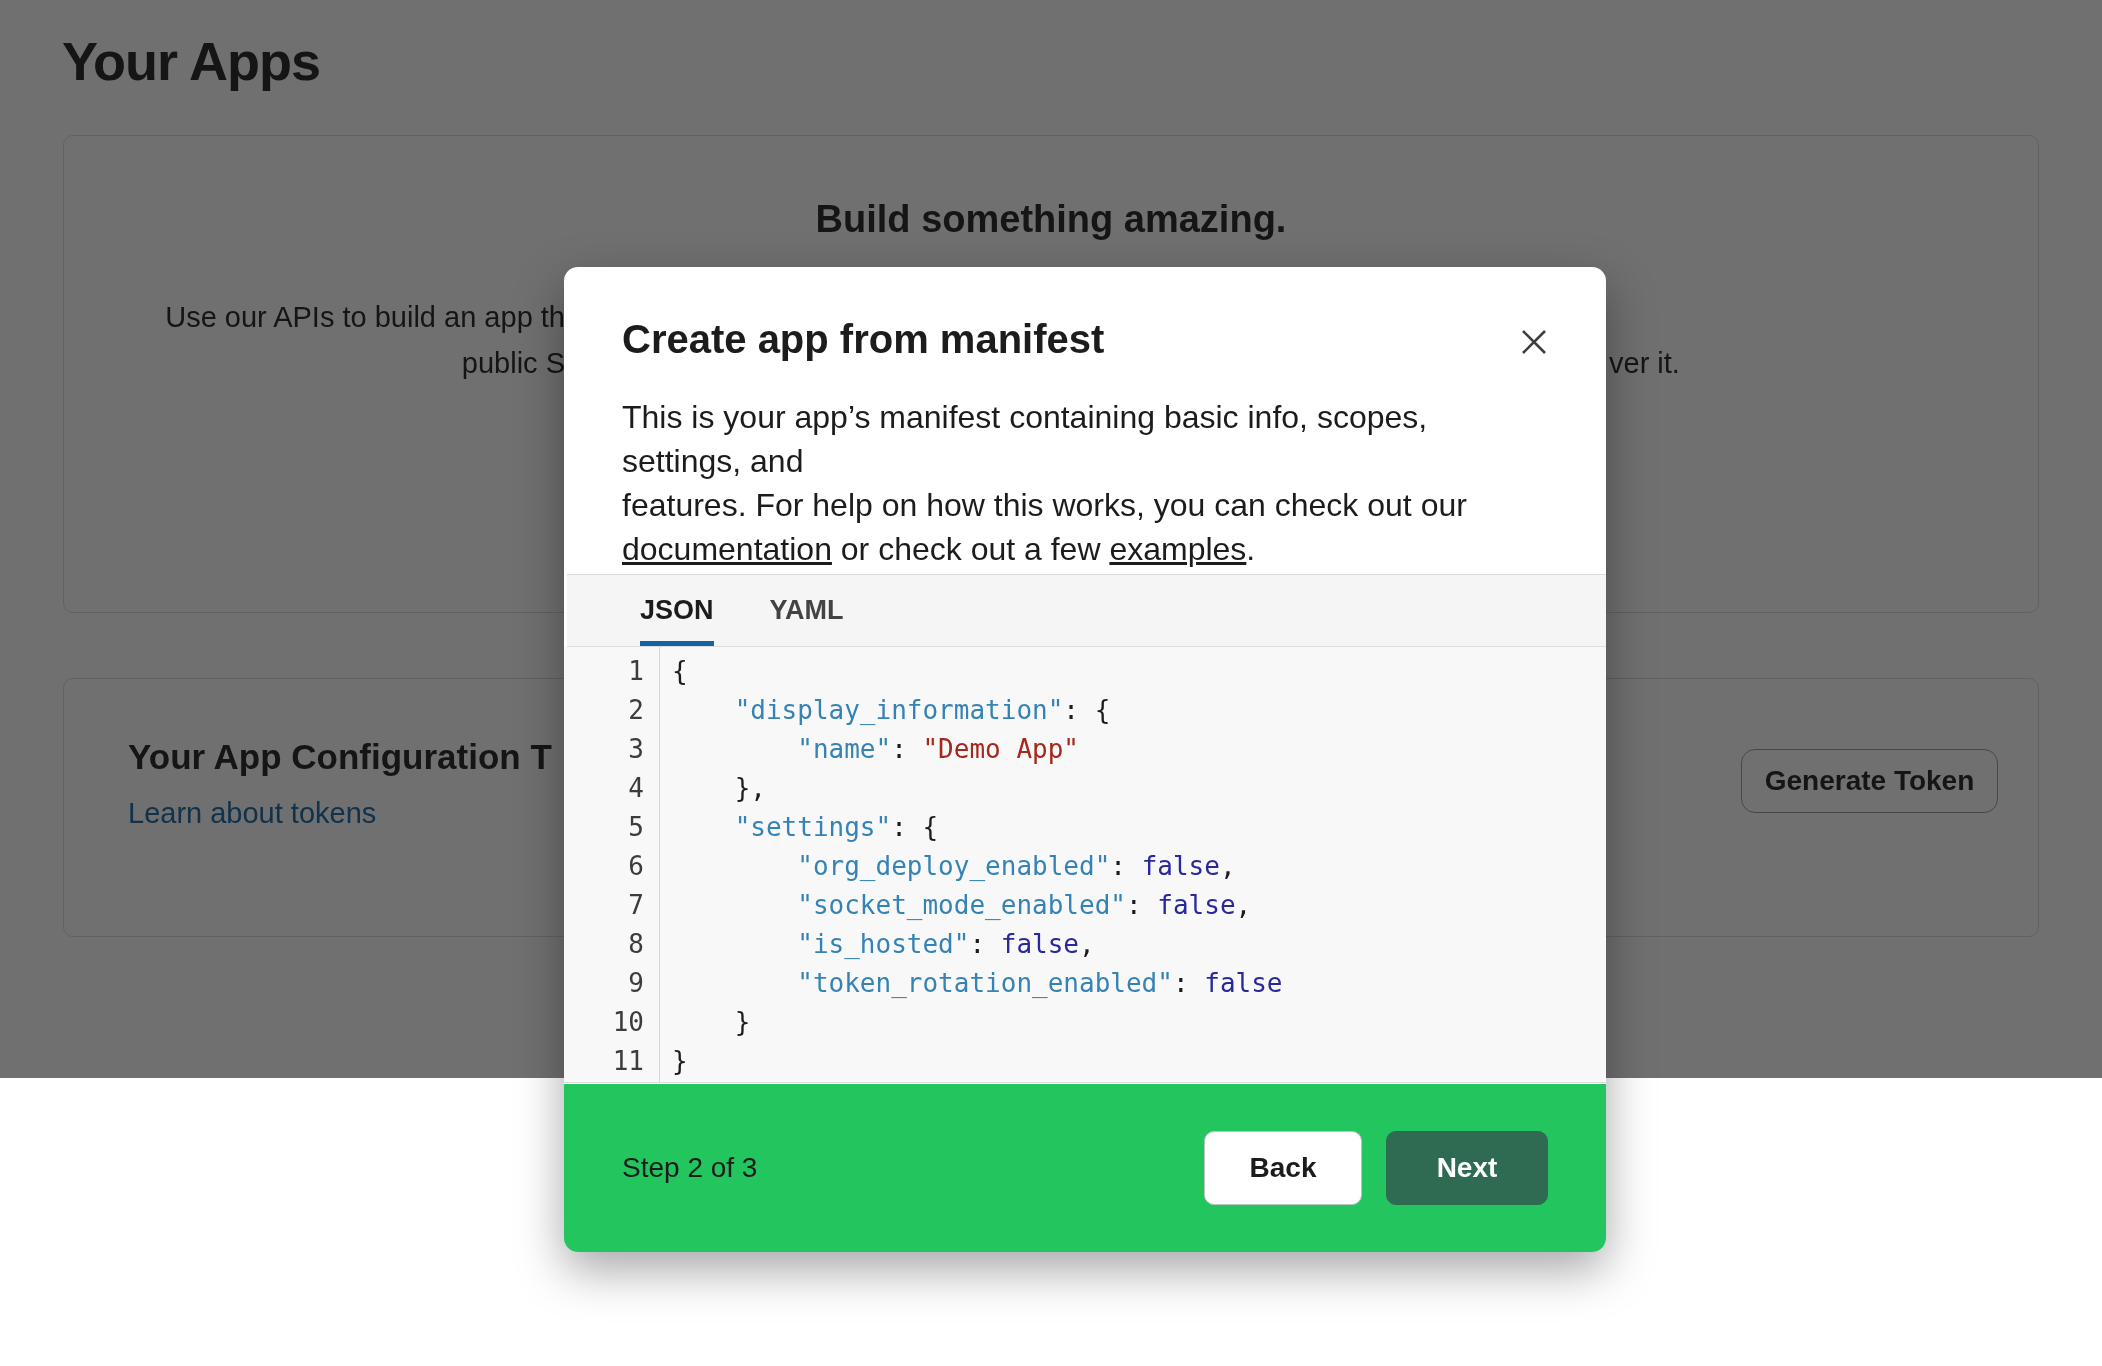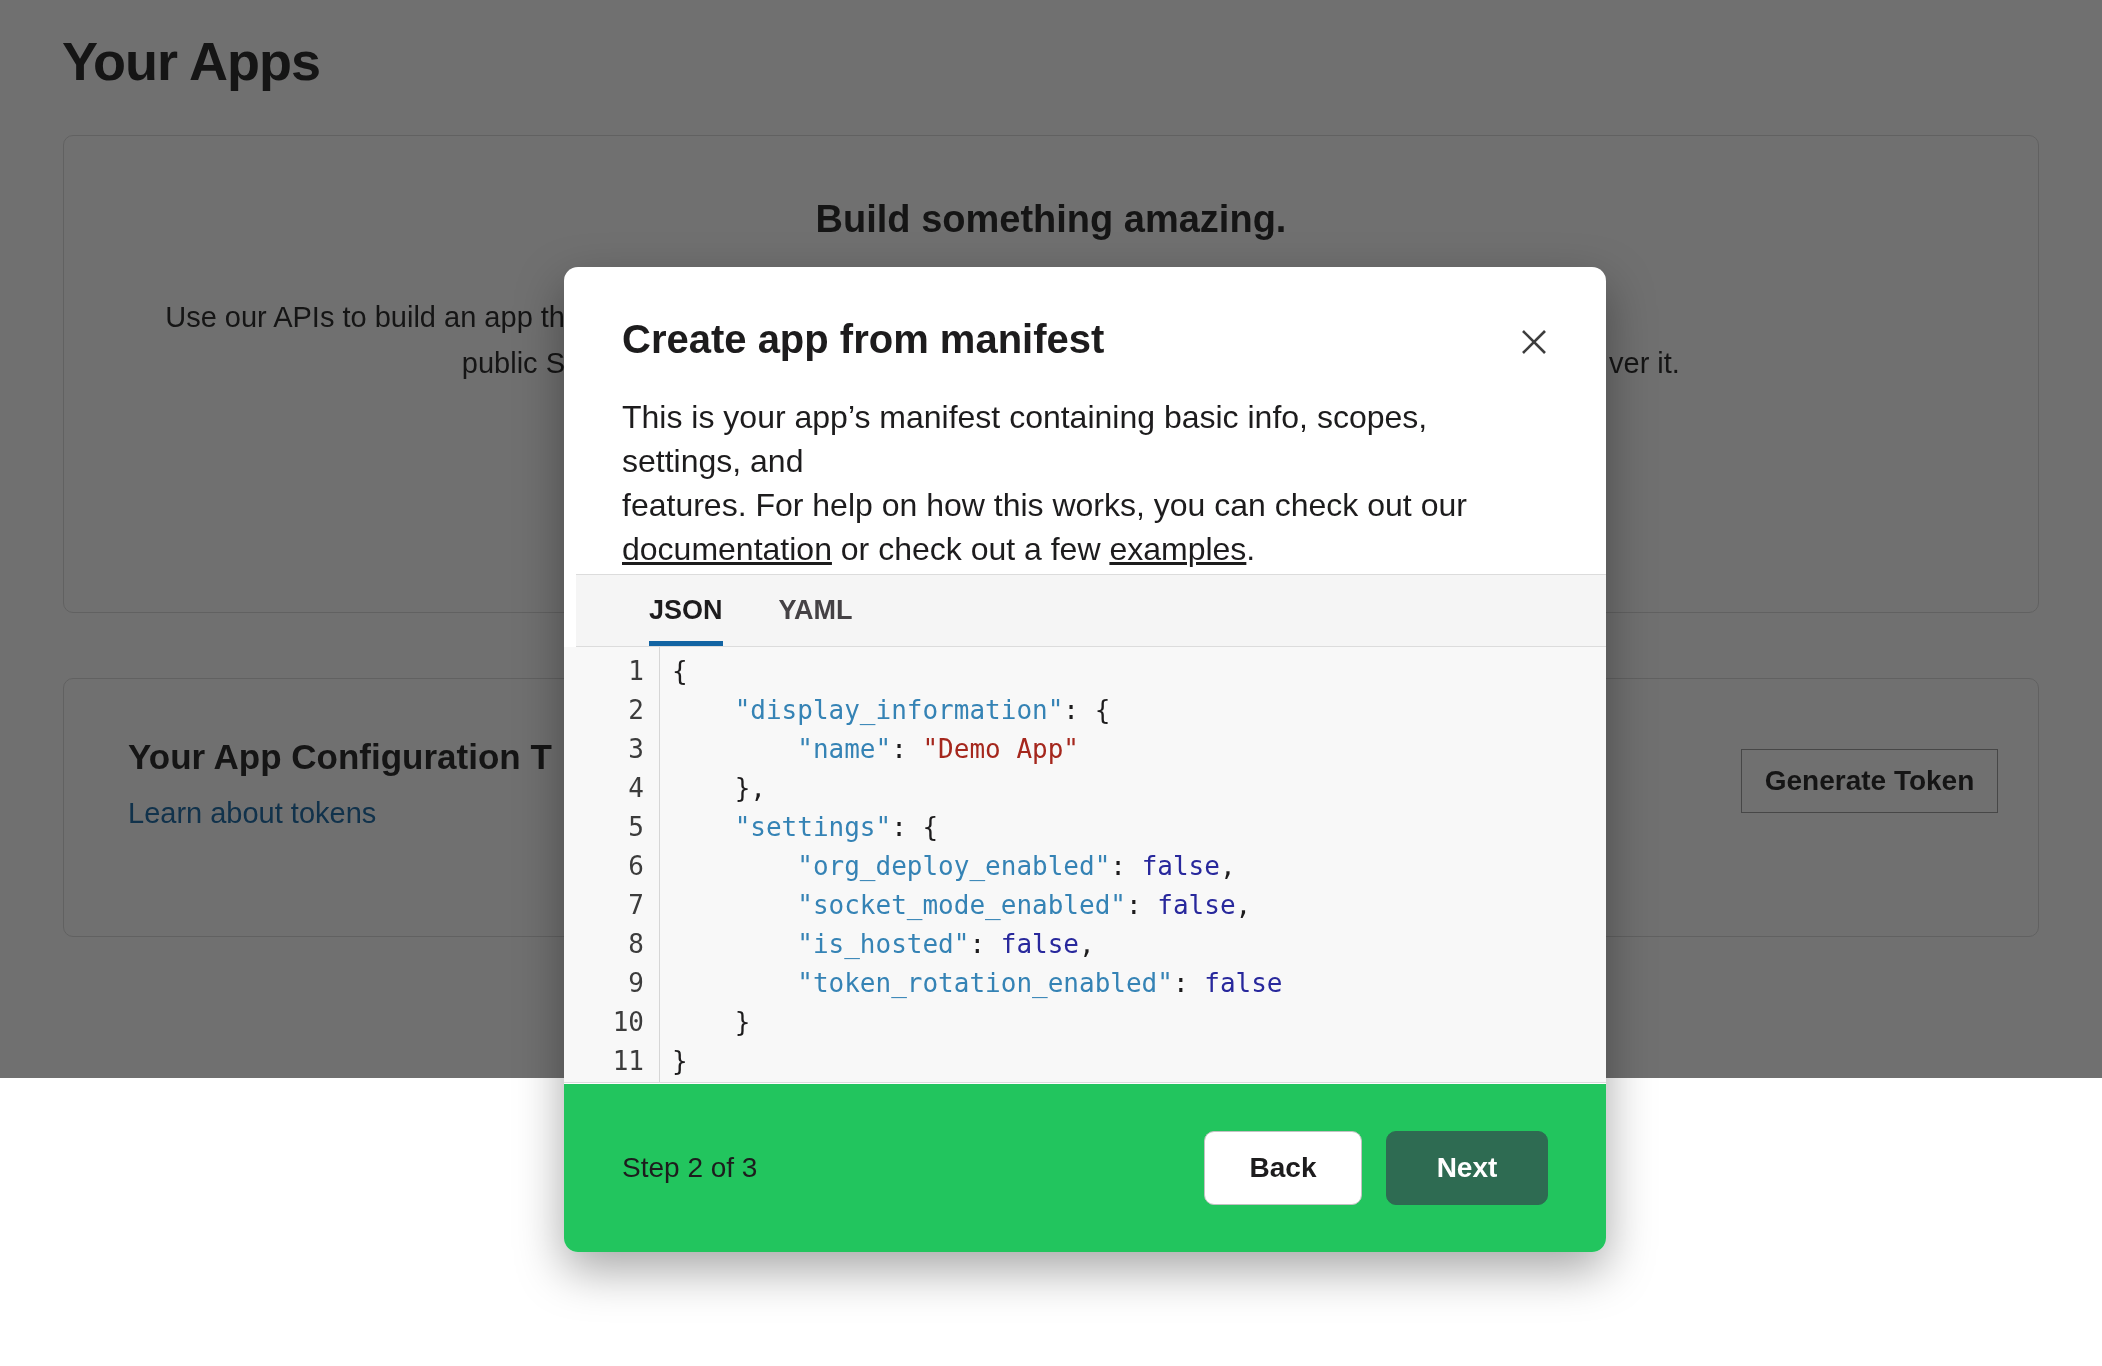--- a/index.html
+++ b/index.html
@@ -40,21 +40,21 @@
     position: absolute; left: 64px; top: 58px;
     font-size: 35px; font-weight: 900; color: #1d1c1d; white-space: nowrap;
   }
   .tokens-link {
     position: absolute; left: 64px; top: 118px;
     font-size: 29px; color: #1264a3; text-decoration: none; cursor: pointer;
   }
   .generate-btn {
     position: absolute; right: 40px; top: 70px;
     width: 257px; height: 64px;
-    background: #fff; border: 1px solid #9a9a9a; border-radius: 0;
+    background: #fff; border: 1px solid #9a9a9a; border-radius: 14px;
     font-family: "Liberation Sans", sans-serif;
     font-size: 28px; font-weight: 700; color: #1d1c1d; cursor: pointer;
   }
 
   
   .overlay {
     position: absolute; inset: 0;
     background: rgba(16,16,16,0.60);
     z-index: 10;
   }
@@ -77,21 +77,21 @@
     background: none; border: none; cursor: pointer; padding: 0;
     display: flex; align-items: center; justify-content: center;
   }
   .modal-desc {
     position: absolute; left: 58px; top: 128px; width: 920px;
     font-size: 32px; line-height: 44px; color: #1d1c1d;
   }
   .modal-desc a { color: #1d1c1d; text-decoration: underline; cursor: pointer; }
 
   .tabbar {
-    position: absolute; left: 12px; right: 0; top: 307px; height: 73px;
+    position: absolute; left: 3px; right: 0; top: 307px; height: 73px;
     background: #f5f5f5;
     border-top: 1px solid #dcdcdc;
     border-bottom: 1px solid #dcdcdc;
     display: flex; align-items: stretch;
     padding-left: 73px;
   }
   .tab {
     position: relative;
     display: flex; align-items: center;
     font-size: 27px; font-weight: 700; color: #454245;

